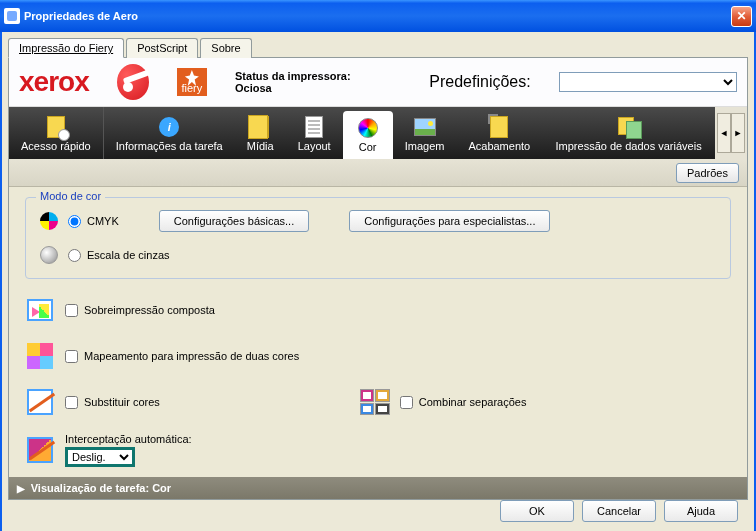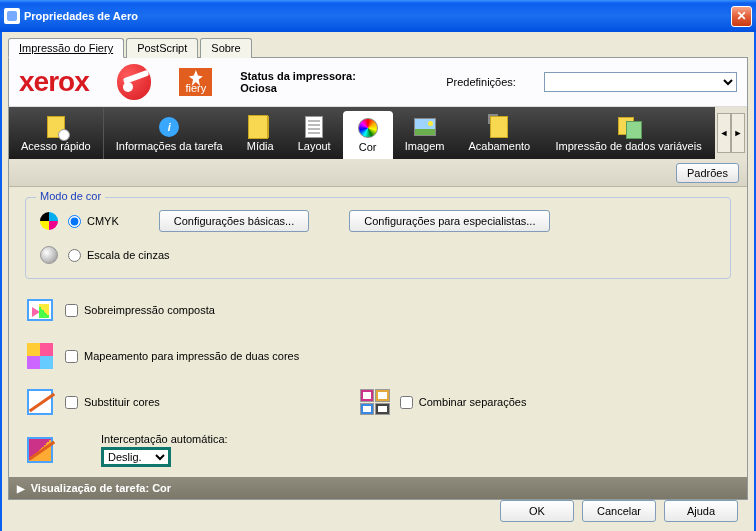--- a/index.html
+++ b/index.html
@@ -21,21 +21,21 @@
 
 .topbar { display:flex; align-items:center; padding:6px 10px; gap:28px; border-bottom:1px solid #ddd; }
 .logo-xerox { font-family: Arial; font-size:28px; font-weight:bold; color:#d71920; letter-spacing:-1px; }
 .logo-ball { width:36px; height:36px; border-radius:50%; background: radial-gradient(circle at 30% 30%, #ff5a5a, #d71920); position:relative; }
 .logo-ball:before{content:"";position:absolute;width:10px;height:10px;background:#fff;border-radius:50%;top:18px;left:6px;}
 .logo-ball:after{content:"";position:absolute;width:26px;height:6px;background:#fff;top:10px;left:6px;transform:rotate(-20deg);border-radius:2px;}
 .logo-fiery { width:34px; height:28px; background:#e25e1e; display:flex; flex-direction:column; align-items:center; justify-content:flex-end; color:#fff; font-size:9px; padding-bottom:2px; position:relative;}
 .logo-fiery:before{content:"";position:absolute;top:2px;width:14px;height:16px;background:#fff;clip-path:polygon(50% 0,65% 35%,100% 40%,70% 60%,80% 100%,50% 75%,20% 100%,30% 60%,0 40%,35% 35%);} 
 .statusline { font-weight:bold; font-size:11px; }
 .topbar .spacer{flex:1;}
-.predef-label{font-size:11px;}
+.predef-label{font-size:16px;}
 .predef-select{width:200px;height:20px;border:1px solid #7f9db9;background:#fff;}
 
 .toolbar { height:52px; background:linear-gradient(to bottom,#4a4a4a,#1c1c1c); display:flex; align-items:stretch; color:#fff; position:relative; }
 .toolbar-item { flex:0 0 auto; padding:4px 12px 2px 12px; display:flex; flex-direction:column; align-items:center; justify-content:center; gap:2px; cursor:pointer; font-size:11px; min-width:50px; }
 .toolbar-item.sep { border-left:1px solid #555; }
 .toolbar-item.active { background:#fff; color:#000; border-radius:4px 4px 0 0; margin-top:4px; padding-top:2px; }
 .tb-ico { width:22px; height:22px; display:flex; align-items:center; justify-content:center; }
 .scrollbtns { display:flex; align-items:center; background:#e6e3d5; color:#000; padding:0 2px; }
 .scrollbtn { width:14px; height:40px; border:1px solid #aca899; background:#f0ede0; display:flex;align-items:center;justify-content:center; cursor:pointer; font-size:9px;}
 
@@ -262,21 +262,21 @@
             <input type="checkbox" style="">
             <span>Combinar separações</span>
           </label>
         </div>
       </div>
 
       <div class="opt-row">
         <span class="opt-ico">
             <span class="ico-trap"></span>
           </span>
-        <div style="display:flex;flex-direction:column;gap:2px;margin-left:36px;">
+        <div style="display:flex;flex-direction:column;gap:2px;">
           <span>Interceptação automática:</span>
           <select class="select-sm">
             <option>Deslig.</option>
           </select>
         </div>
       </div>
 
     </div>
 
     <div class="previewbar">

